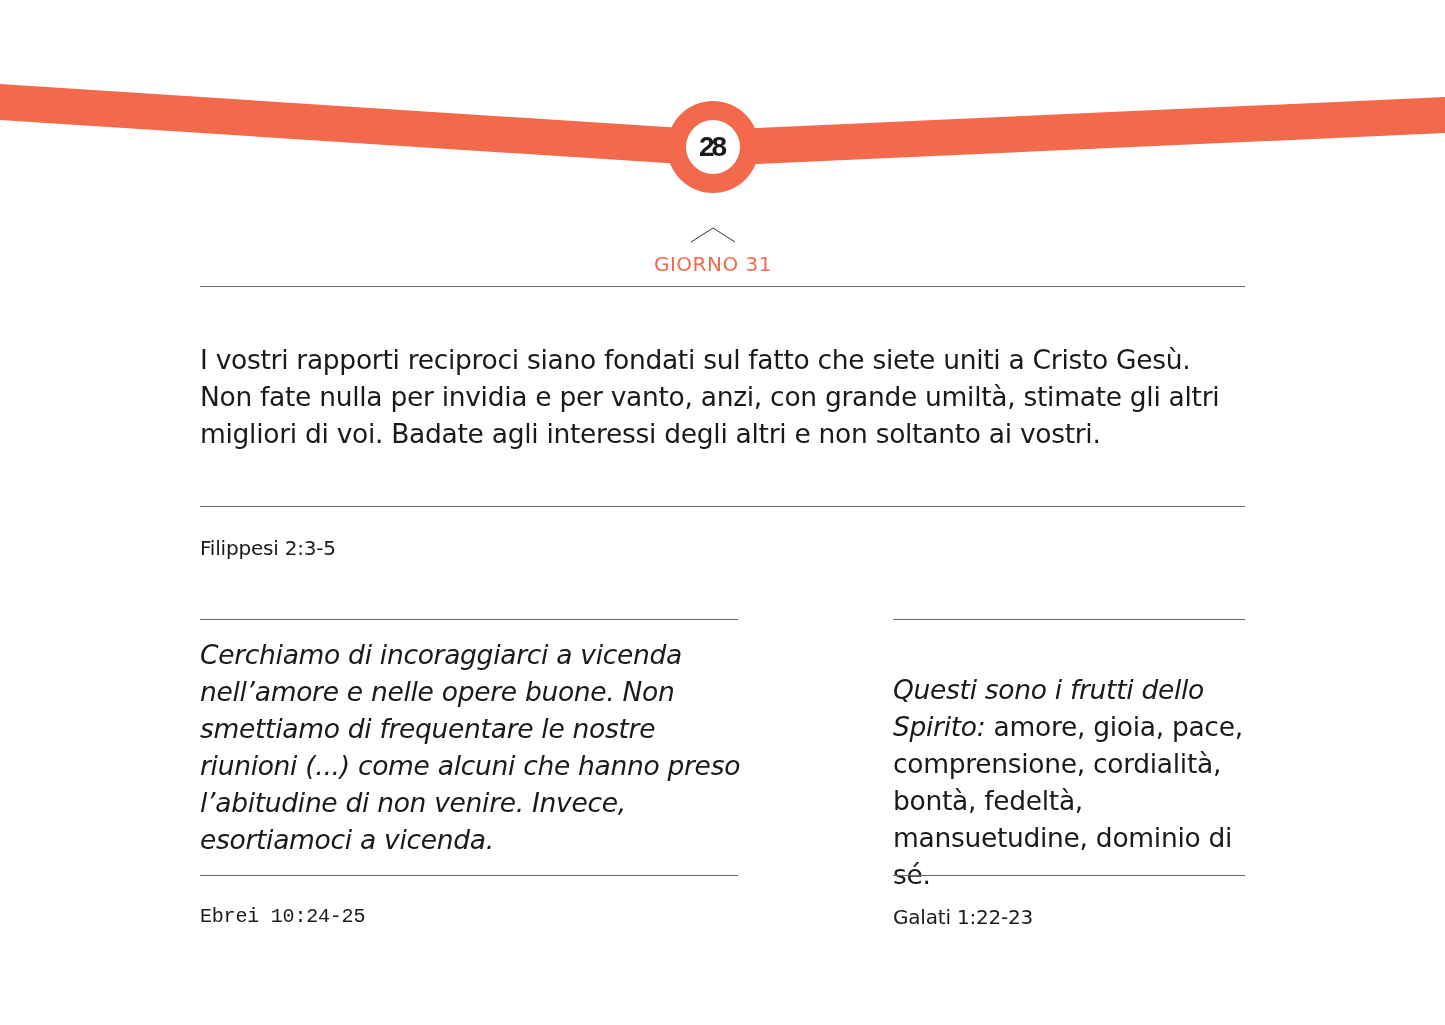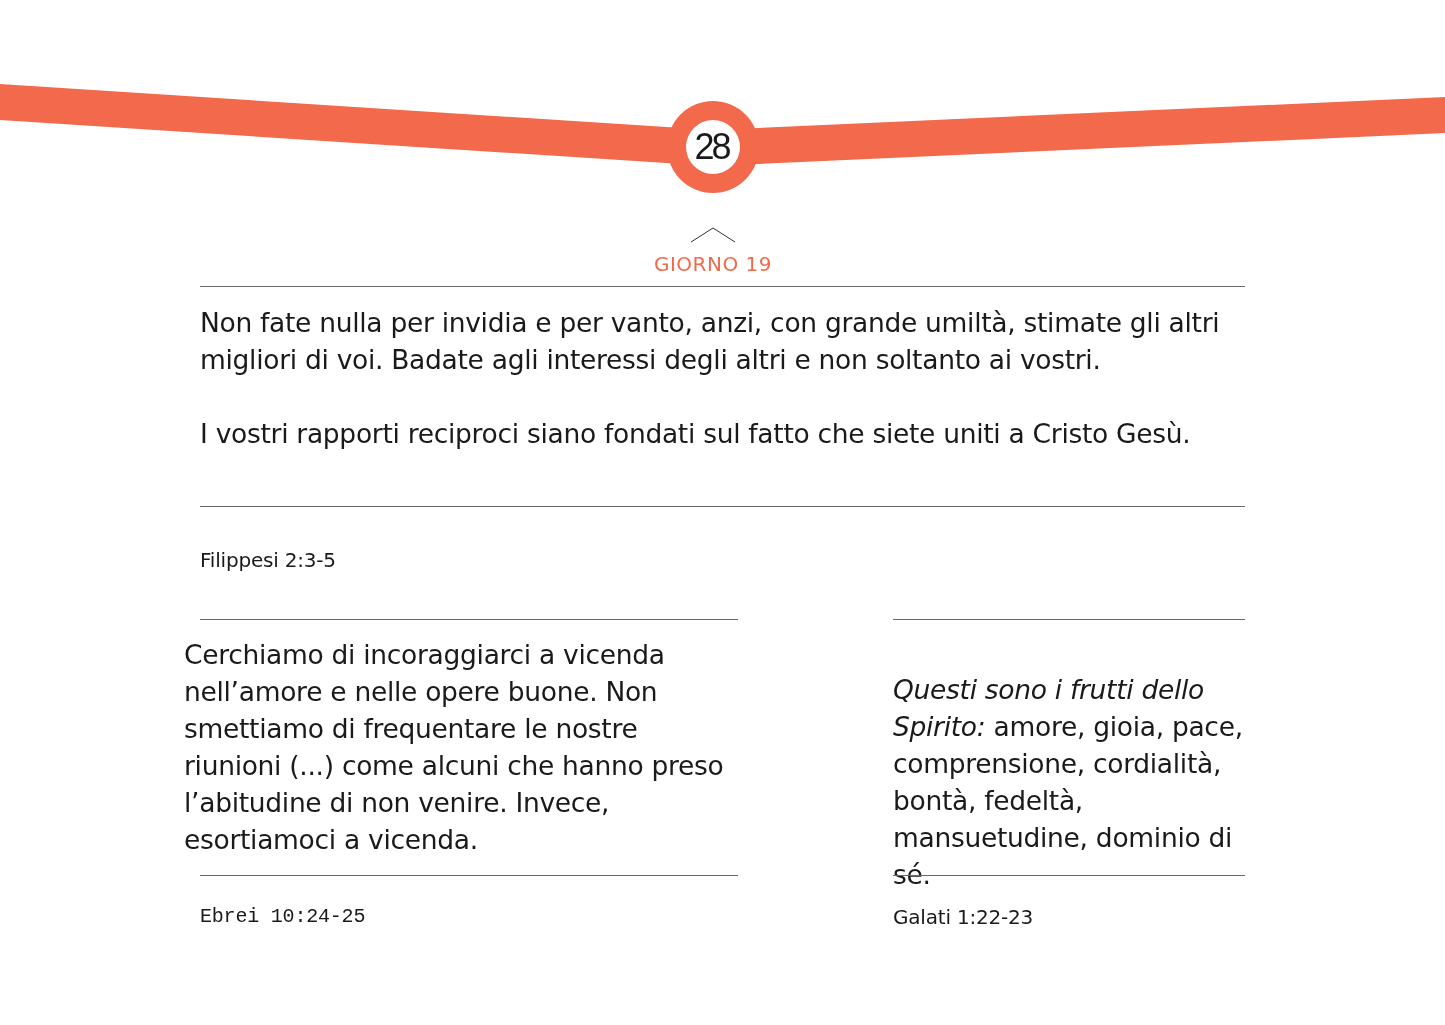--- a/index.html
+++ b/index.html
@@ -3,21 +3,21 @@
 <meta charset="utf-8">
 <style>
   html, body { margin:0; padding:0; background:#ffffff; }
   body { width:1445px; height:1025px; position:relative; overflow:hidden;
          font-family:"DejaVu Sans", "Liberation Sans", sans-serif; color:#1a1a1a; }
   .band { position:absolute; left:0; top:0; }
   .badge { position:absolute; left:667px; top:101px; width:92px; height:92px; border-radius:50%;
            background:#f26a4b; }
   .badge-inner { position:absolute; left:19px; top:19px; width:54px; height:54px; border-radius:50%;
                  background:#ffffff; display:flex; align-items:center; justify-content:center; }
-  .badge-num { font-family:"Liberation Sans", sans-serif; font-weight:normal; font-size:36px;
+  .badge-num { font-family:"Liberation Sans", sans-serif; font-weight:bold; font-size:28px;
                letter-spacing:-3px; color:#1a1a1a; margin-left:-3px; }
   .chevron { position:absolute; left:690px; top:226px; }
   .day-label { position:absolute; left:600px; width:226px; top:252px; text-align:center;
                font-size:20px; color:#f26a4b; letter-spacing:0.5px; }
   .rule { position:absolute; height:0; border-top:1.5px solid #6a6a6a; }
   .verse { position:absolute; font-size:26.5px; line-height:37px; letter-spacing:-0.3px; color:#1a1a1a; }
   .verse p { margin:0; }
   .ref { position:absolute; font-size:20px; color:#1a1a1a; letter-spacing:-0.2px; }
   .it { font-style:italic; }
 </style>
@@ -31,37 +31,37 @@
 <div class="badge">
   <div class="badge-inner">
     <span class="badge-num">28</span>
   </div>
 </div>
 
 <svg class="chevron" width="46" height="18" viewBox="0 0 46 18">
   <polyline points="1,16 23,2 45,16" fill="none" stroke="#333" stroke-width="1"></polyline>
 </svg>
 
-<div class="day-label">GIORNO 19</div>
+<div class="day-label">GIORNO 31</div>
 
 <div class="rule" style="left:200px; width:1045px; top:286px;"></div>
 
 <div class="verse" style="left:200px; top:304px; width:1045px;">
+  <p style="margin-top:37px;">I vostri rapporti reciproci siano fondati sul fatto che siete uniti a Cristo Gesù.</p>
   <p>Non fate nulla per invidia e per vanto, anzi, con grande umiltà, stimate gli altri migliori di voi. Badate agli interessi degli altri e non soltanto ai vostri.</p>
-  <p style="margin-top:37px;">I vostri rapporti reciproci siano fondati sul fatto che siete uniti a Cristo Gesù.</p>
 </div>
 
 <div class="rule" style="left:200px; width:1045px; top:506px;"></div>
 
-<div class="ref" style="left:200px; top:536px;margin-top:12px;">Filippesi 2:3-5</div>
+<div class="ref" style="left:200px; top:536px;">Filippesi 2:3-5</div>
 
 <div class="rule" style="left:200px; width:538px; top:619px;"></div>
 <div class="rule" style="left:893px; width:352px; top:619px;"></div>
 
-<div class="verse" style="left:184px; top:636px; width:545px;">
+<div class="verse" style="left:200px; top:636px; width:545px;font-style:italic;">
   <p>Cerchiamo di incoraggiarci a vicenda nell’amore e nelle opere buone. Non smettiamo di frequentare le nostre riunioni (...) come alcuni che hanno preso l’abitudine di non venire. Invece, esortiamoci a vicenda.</p>
 </div>
 
 <div class="verse" style="left:893px; top:636px; width:352px;margin-top:35px;">
   <p><span class="it">Questi sono i frutti dello Spirito:</span><span> amore, gioia, pace, comprensione, cordialità, bontà, fedeltà, mansuetudine, dominio di sé.</span></p>
 </div>
 
 <div class="rule" style="left:200px; width:538px; top:875px;"></div>
 <div class="rule" style="left:893px; width:352px; top:875px;"></div>
 

